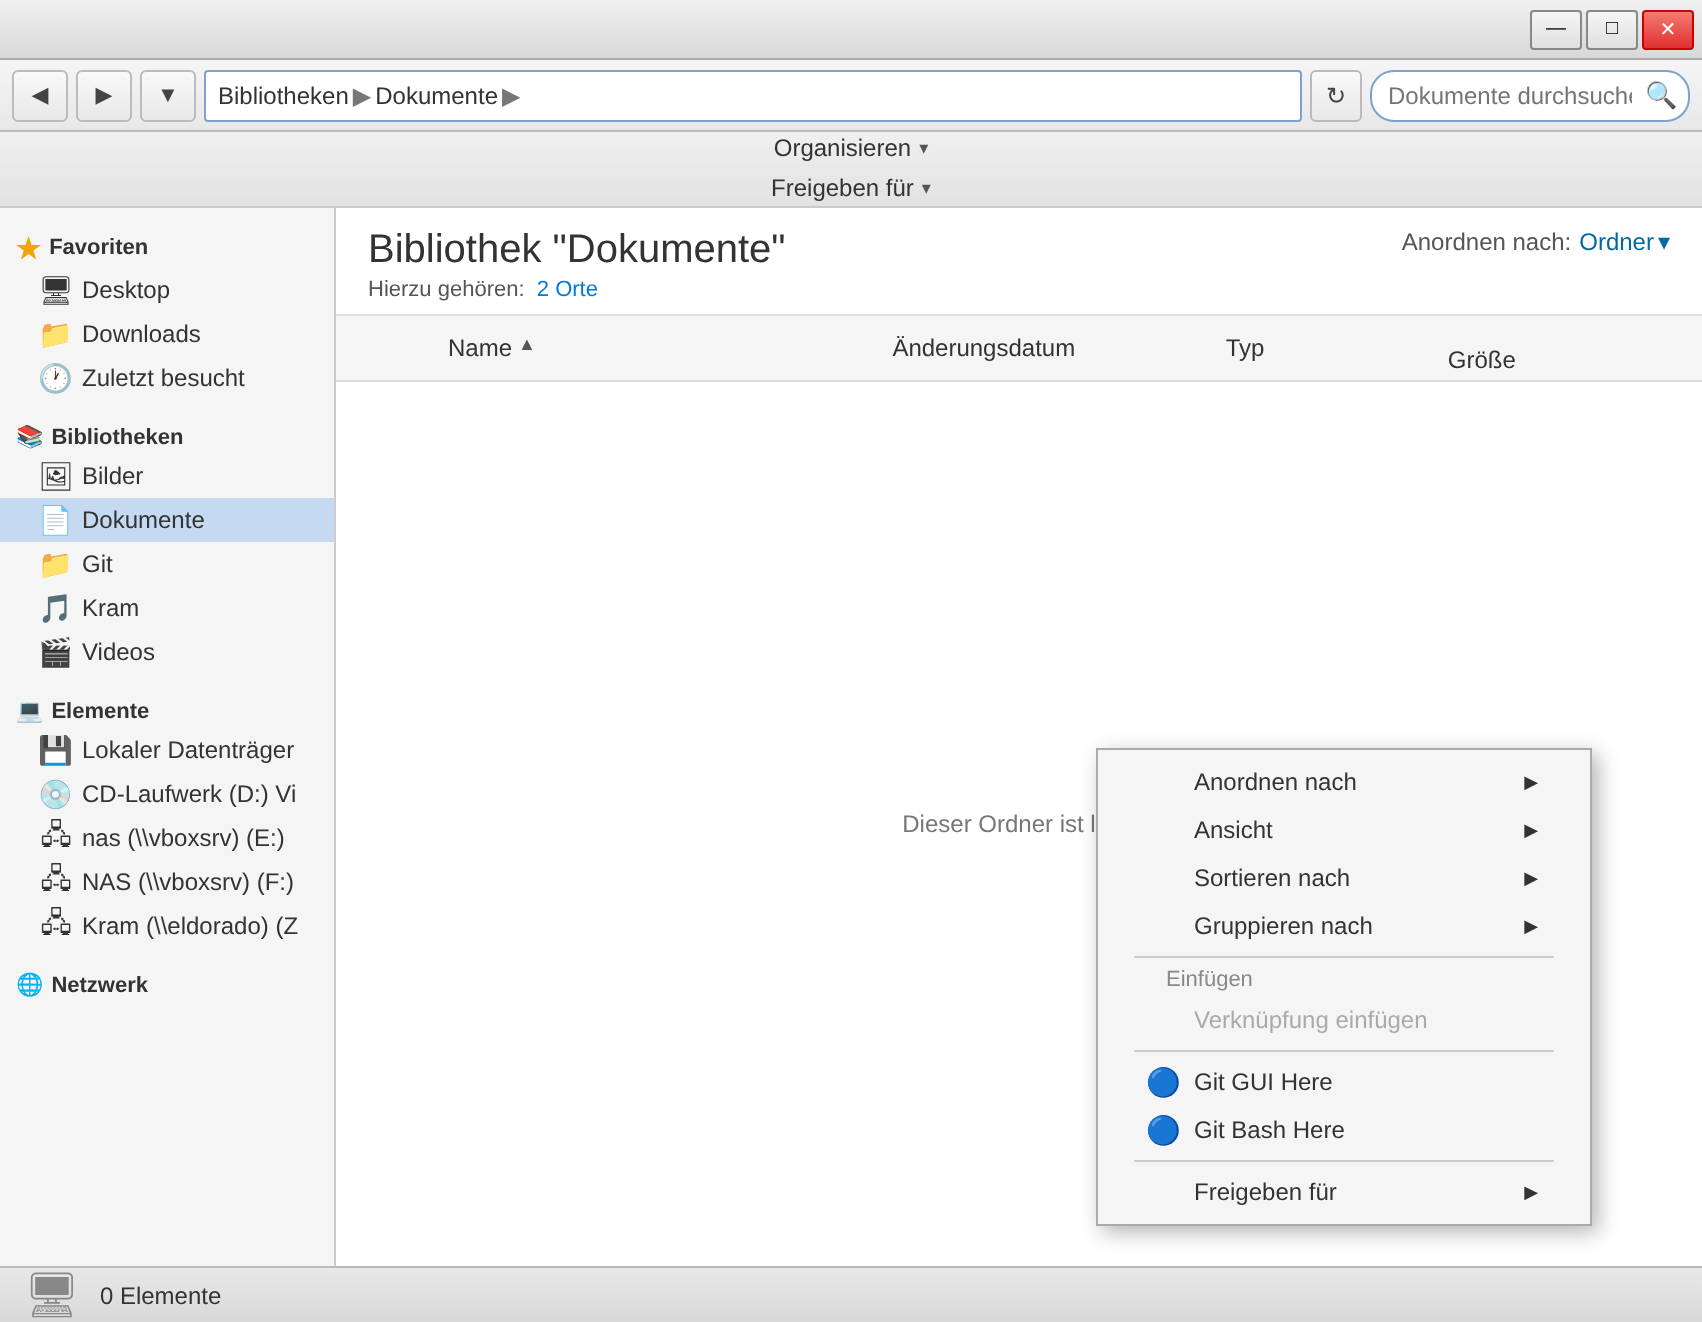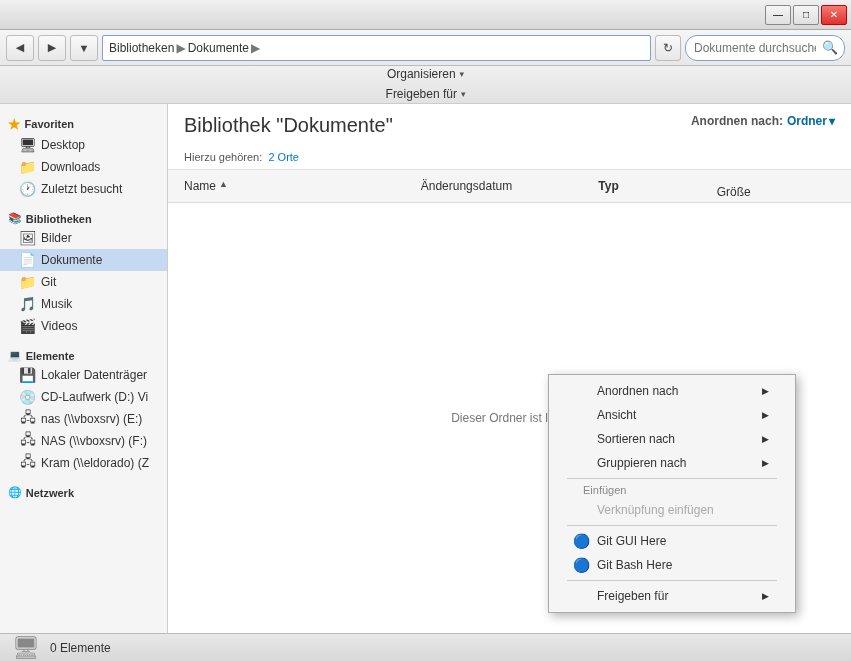--- a/index.html
+++ b/index.html
@@ -219,53 +219,52 @@
       align-items: flex-start;
     }
     .library-title {
       font-size: 20px;
       font-weight: 300;
       color: #333;
     }
     .library-subtitle {
       font-size: 11px;
       color: #555;
-      margin-top: 14px;
+      margin-top: 2px;
     }
     .library-subtitle a { color: #0078d7; text-decoration: none; }
     .sort-bar {
       display: flex;
       align-items: center;
       gap: 4px;
       font-size: 12px;
       color: #555;
-      font-weight: bold;
     }
     .sort-link {
       color: #0369a1;
       text-decoration: none;
       cursor: pointer;
       display: flex;
       align-items: center;
       gap: 2px;
     }
 
     
     .col-headers {
       display: flex;
       align-items: center;
       border-bottom: 1px solid #ddd;
       padding: 3px 16px;
       background: #f5f5f5;
       font-size: 12px;
       color: #333;
     }
-    .col-name { flex: 2; display: flex; align-items: flex-start; gap: 3px; cursor: pointer; }
+    .col-name { flex: 2; display: flex; align-items: flex-start; gap: 3px; cursor: pointer; margin-left: 40px; }
     .col-date { flex: 1.5; cursor: pointer; }
-    .col-type { flex: 1; cursor: pointer; font-weight: bold; }
+    .col-type { flex: 1; cursor: pointer; }
     .col-size { flex: 1; cursor: pointer; margin-top: 12px; }
     .sort-arrow { font-size: 9px; color: #555; }
 
     .content-body {
       flex: 1;
       display: flex;
       align-items: center;
       justify-content: center;
       color: #777;
       font-size: 12px;
@@ -417,21 +416,21 @@
     <div class="sidebar-item selected">
       <span class="icon">📄</span>
       <span>Dokumente</span>
     </div>
     <div class="sidebar-item">
       <span class="icon folder-icon">📁</span>
       <span>Git</span>
     </div>
     <div class="sidebar-item">
       <span class="icon">🎵</span>
-      <span>Musik</span>
+      <span>Kram</span>
     </div>
     <div class="sidebar-item">
       <span class="icon">🎬</span>
       <span>Videos</span>
     </div>
 
     <div style="margin-top:6px"></div>
     <div class="sidebar-section-header">
       <span>💻</span>
       <span>Elemente</span>

